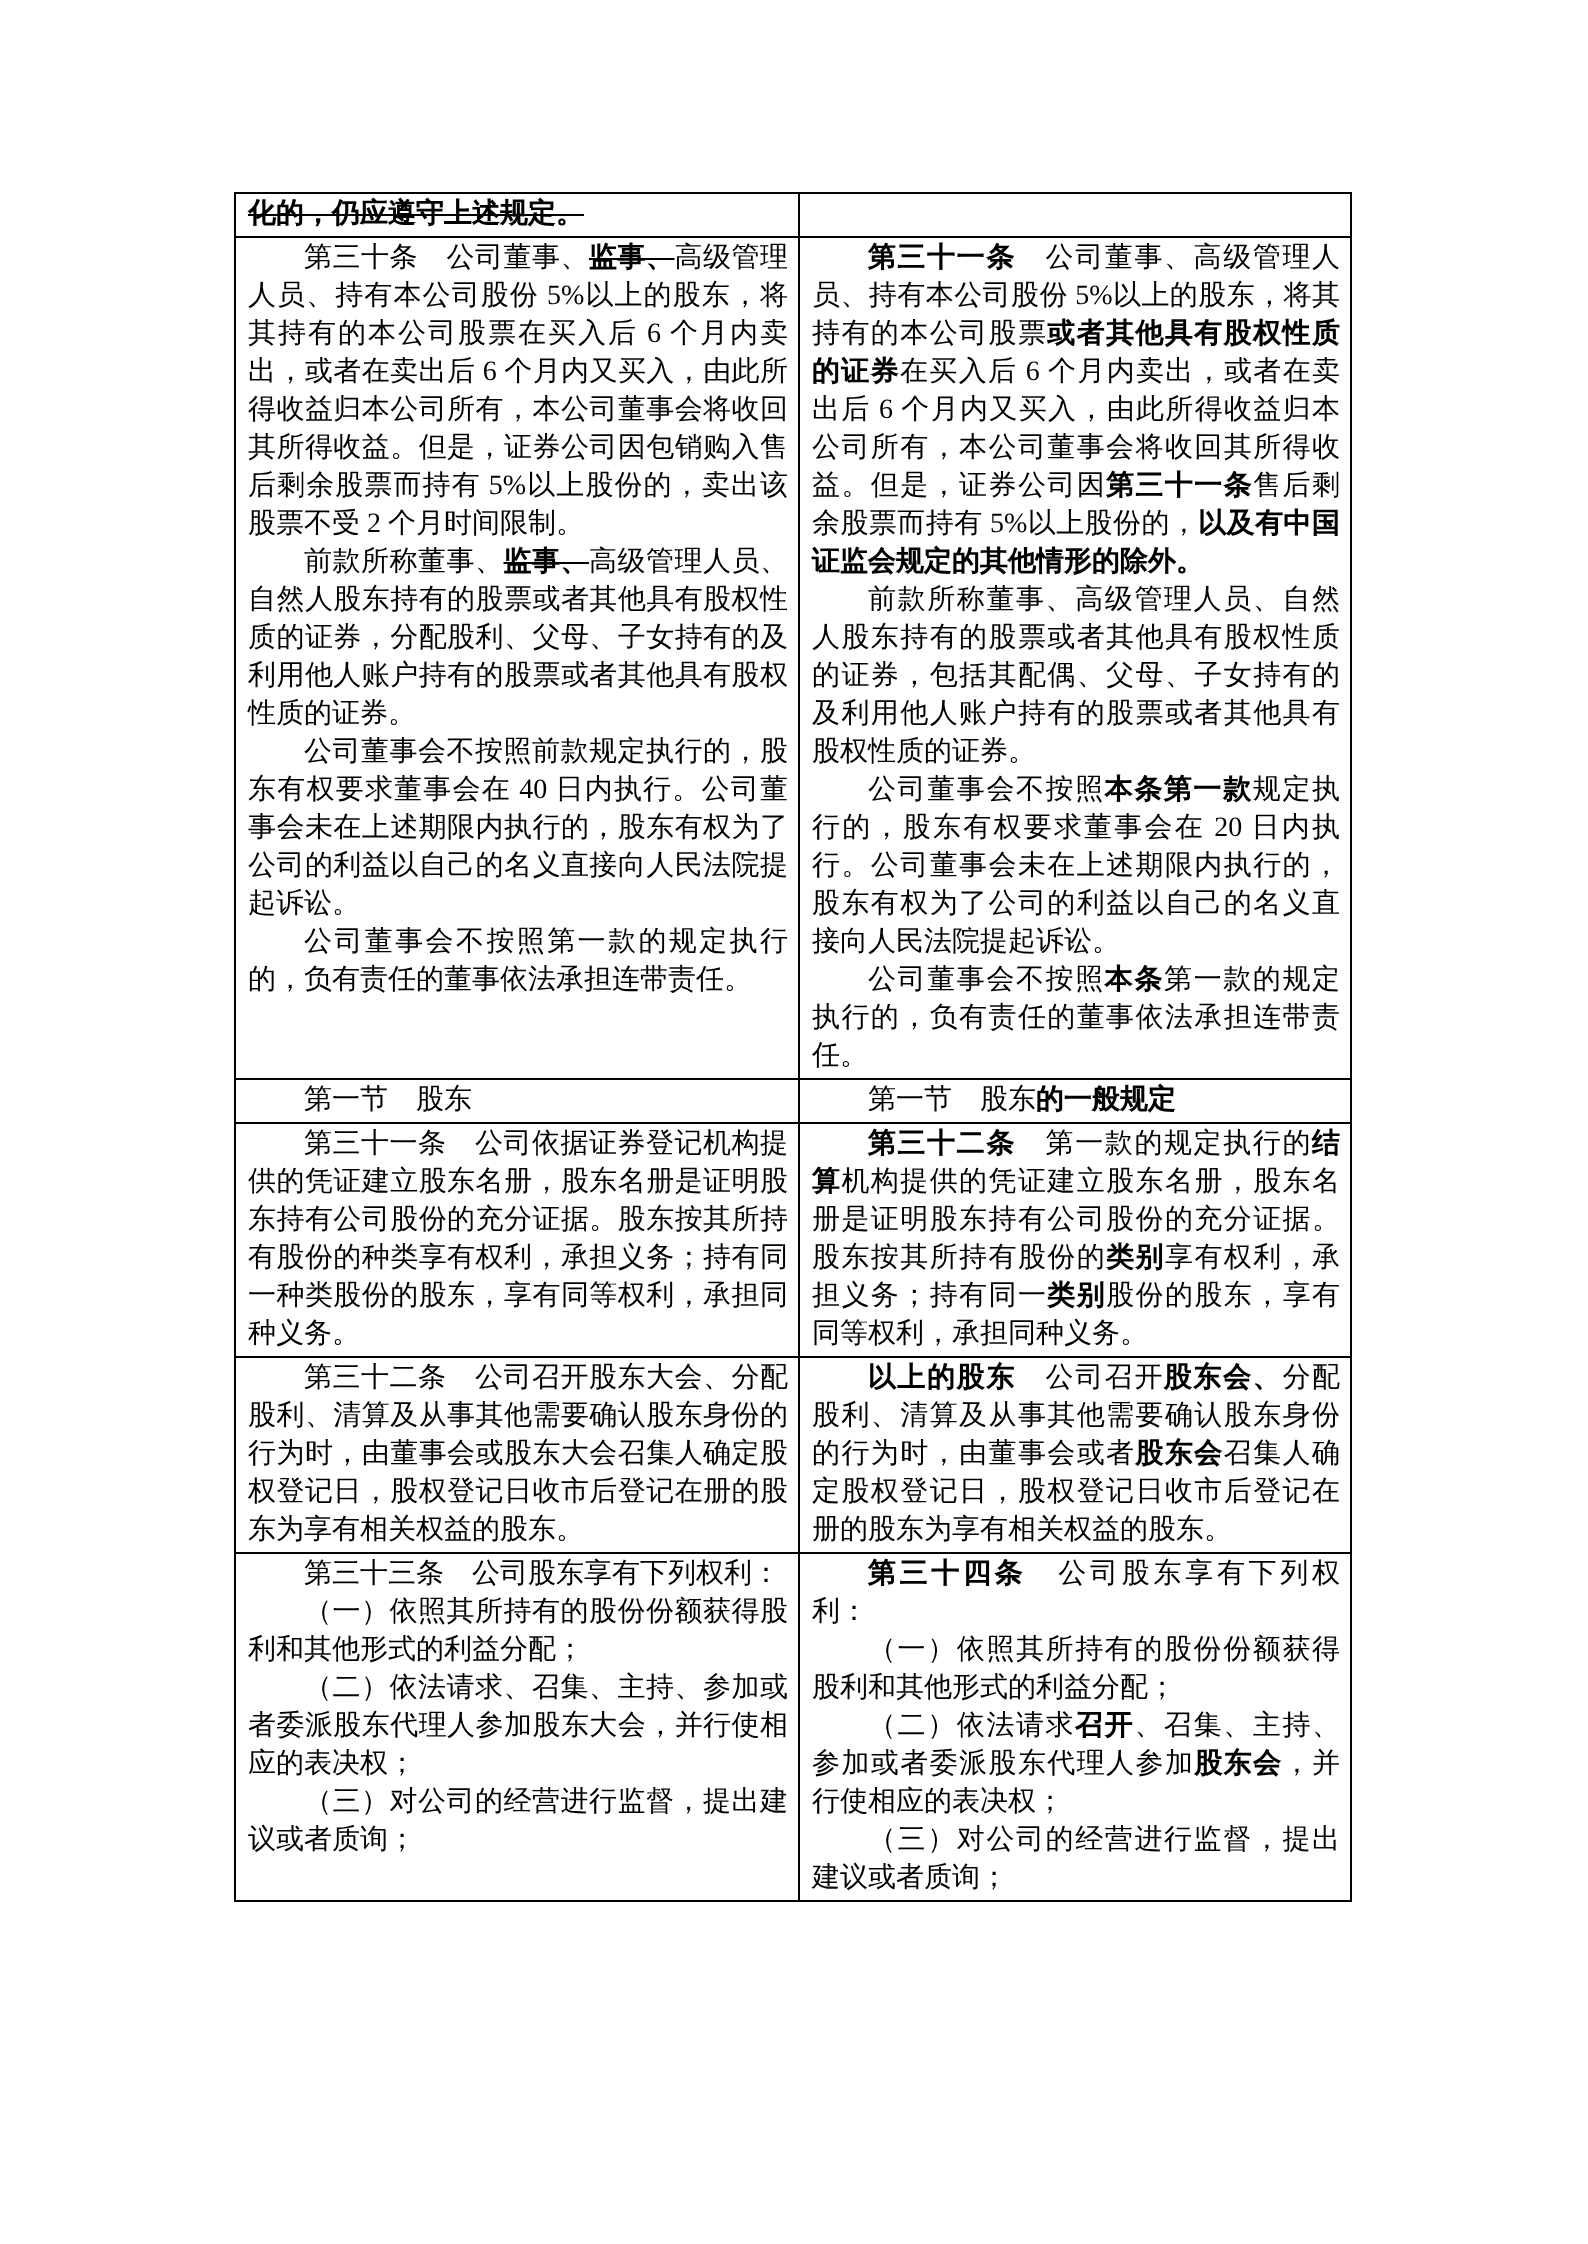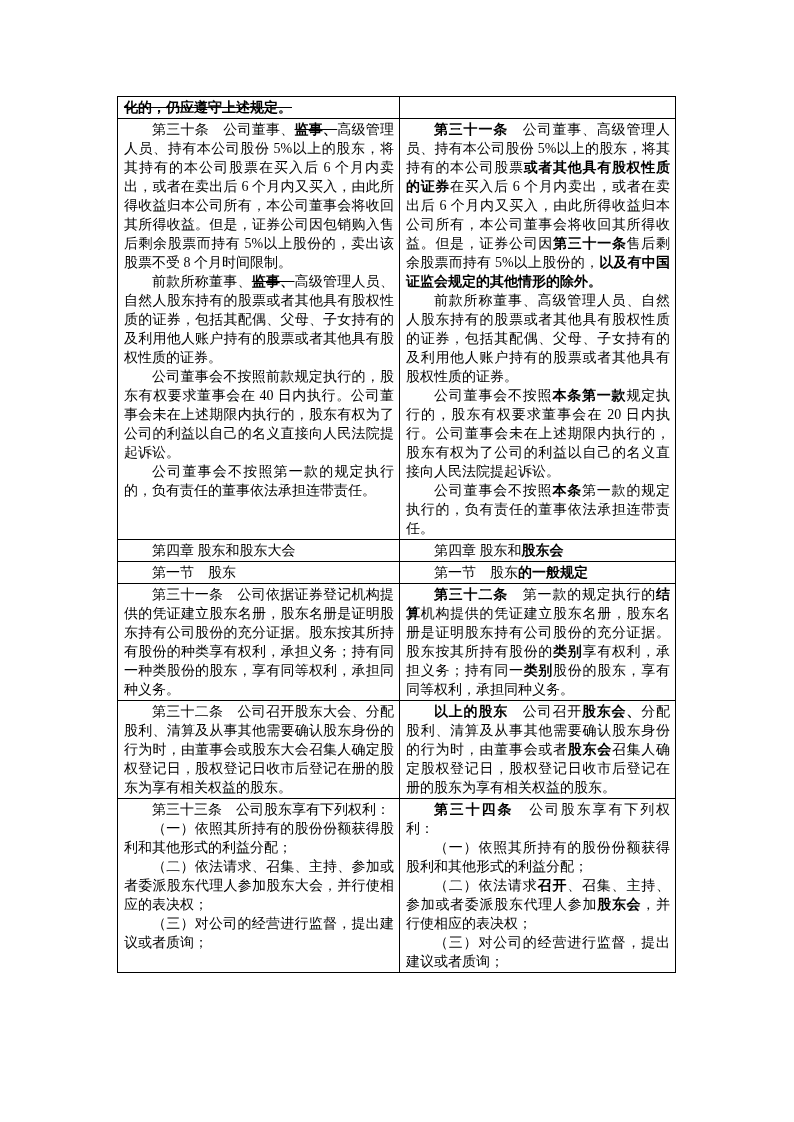--- a/index.html
+++ b/index.html
@@ -55,38 +55,30 @@
     </colgroup>
     <tbody>
         <tr>
           <td>
             <p class="para"><span class="bold strike">化的，仍应遵守上述规定。</span></p>
           </td>
           <td></td>
         </tr>
         <tr>
           <td>
-            <p class="para indent"><span>第三十条　公司董事、</span><span class="bold strike">监事、</span><span>高级管理人员、持有本公司股份 5%以上的股东，将其持有的本公司股票在买入后 6 个月内卖出，或者在卖出后 6 个月内又买入，由此所得收益归本公司所有，本公司董事会将收回其所得收益。但是，证券公司因包销购入售后剩余股票而持有 5%以上股份的，卖出该股票不受 8 个月时间限制。</span></p>
-            <p class="para indent"><span>前款所称董事、</span><span class="bold strike">监事、</span><span>高级管理人员、自然人股东持有的股票或者其他具有股权性质的证券，包括其配偶、父母、子女持有的及利用他人账户持有的股票或者其他具有股权性质的证券。</span></p>
+            <p class="para indent"><span>第三十条　公司董事、</span><span class="bold strike">监事、</span><span>高级管理人员、持有本公司股份 5%以上的股东，将其持有的本公司股票在买入后 6 个月内卖出，或者在卖出后 6 个月内又买入，由此所得收益归本公司所有，本公司董事会将收回其所得收益。但是，证券公司因包销购入售后剩余股票而持有 5%以上股份的，卖出该股票不受 2 个月时间限制。</span></p>
+            <p class="para indent"><span>前款所称董事、</span><span class="bold strike">监事、</span><span>高级管理人员、自然人股东持有的股票或者其他具有股权性质的证券，分配股利、父母、子女持有的及利用他人账户持有的股票或者其他具有股权性质的证券。</span></p>
             <p class="para indent"><span>公司董事会不按照前款规定执行的，股东有权要求董事会在 40 日内执行。公司董事会未在上述期限内执行的，股东有权为了公司的利益以自己的名义直接向人民法院提起诉讼。</span></p>
             <p class="para indent"><span>公司董事会不按照第一款的规定执行的，负有责任的董事依法承担连带责任。</span></p>
           </td>
           <td>
             <p class="para indent"><span class="bold">第三十一条</span><span>　公司董事、高级管理人员、持有本公司股份 5%以上的股东，将其持有的本公司股票</span><span class="bold">或者其他具有股权性质的证券</span><span>在买入后 6 个月内卖出，或者在卖出后 6 个月内又买入，由此所得收益归本公司所有，本公司董事会将收回其所得收益。但是，证券公司因</span><span class="bold">第三十一条</span><span>售后剩余股票而持有 5%以上股份的，</span><span class="bold">以及有中国证监会规定的其他情形的除外。</span></p>
             <p class="para indent"><span>前款所称董事、高级管理人员、自然人股东持有的股票或者其他具有股权性质的证券，包括其配偶、父母、子女持有的及利用他人账户持有的股票或者其他具有股权性质的证券。</span></p>
             <p class="para indent"><span>公司董事会不按照</span><span class="bold">本条第一款</span><span>规定执行的，股东有权要求董事会在 20 日内执行。公司董事会未在上述期限内执行的，股东有权为了公司的利益以自己的名义直接向人民法院提起诉讼。</span></p>
             <p class="para indent"><span>公司董事会不按照</span><span class="bold">本条</span><span>第一款的规定执行的，负有责任的董事依法承担连带责任。</span></p>
-          </td>
-        </tr>
-        <tr>
-          <td>
-            <p class="para indent"><span>第四章 股东和股东大会</span></p>
-          </td>
-          <td>
-            <p class="para indent"><span>第四章 股东和</span><span class="bold">股东会</span></p>
           </td>
         </tr>
         <tr>
           <td>
             <p class="para indent"><span>第一节　股东</span></p>
           </td>
           <td>
             <p class="para indent"><span>第一节　股东</span><span class="bold">的一般规定</span></p>
           </td>
         </tr>

